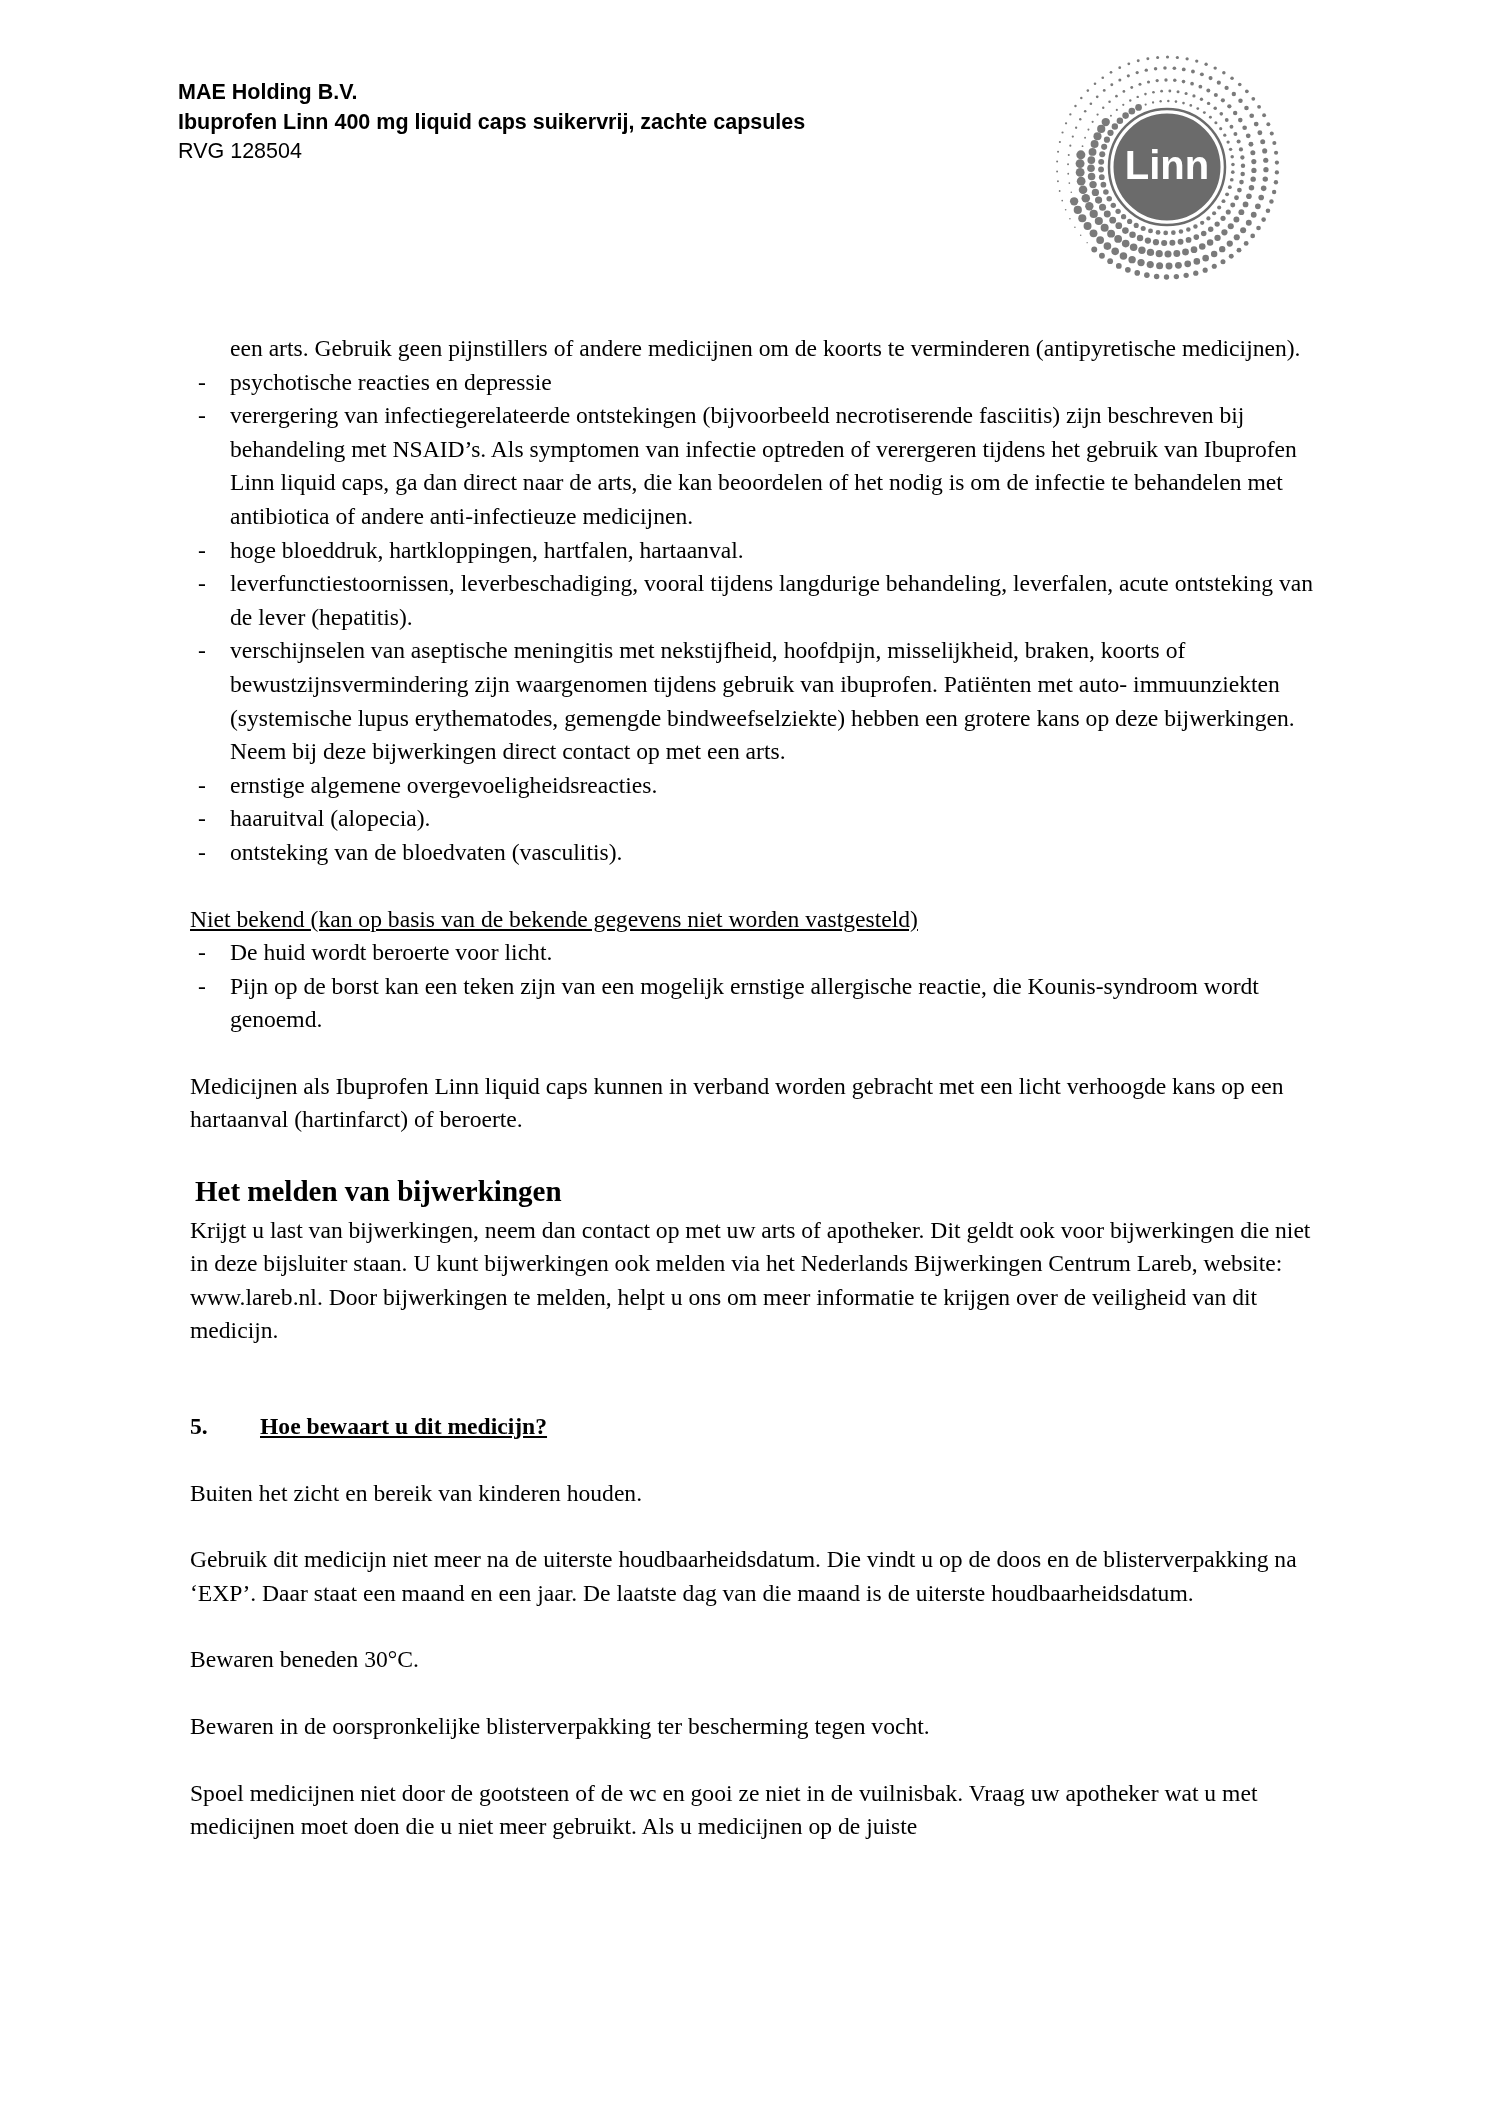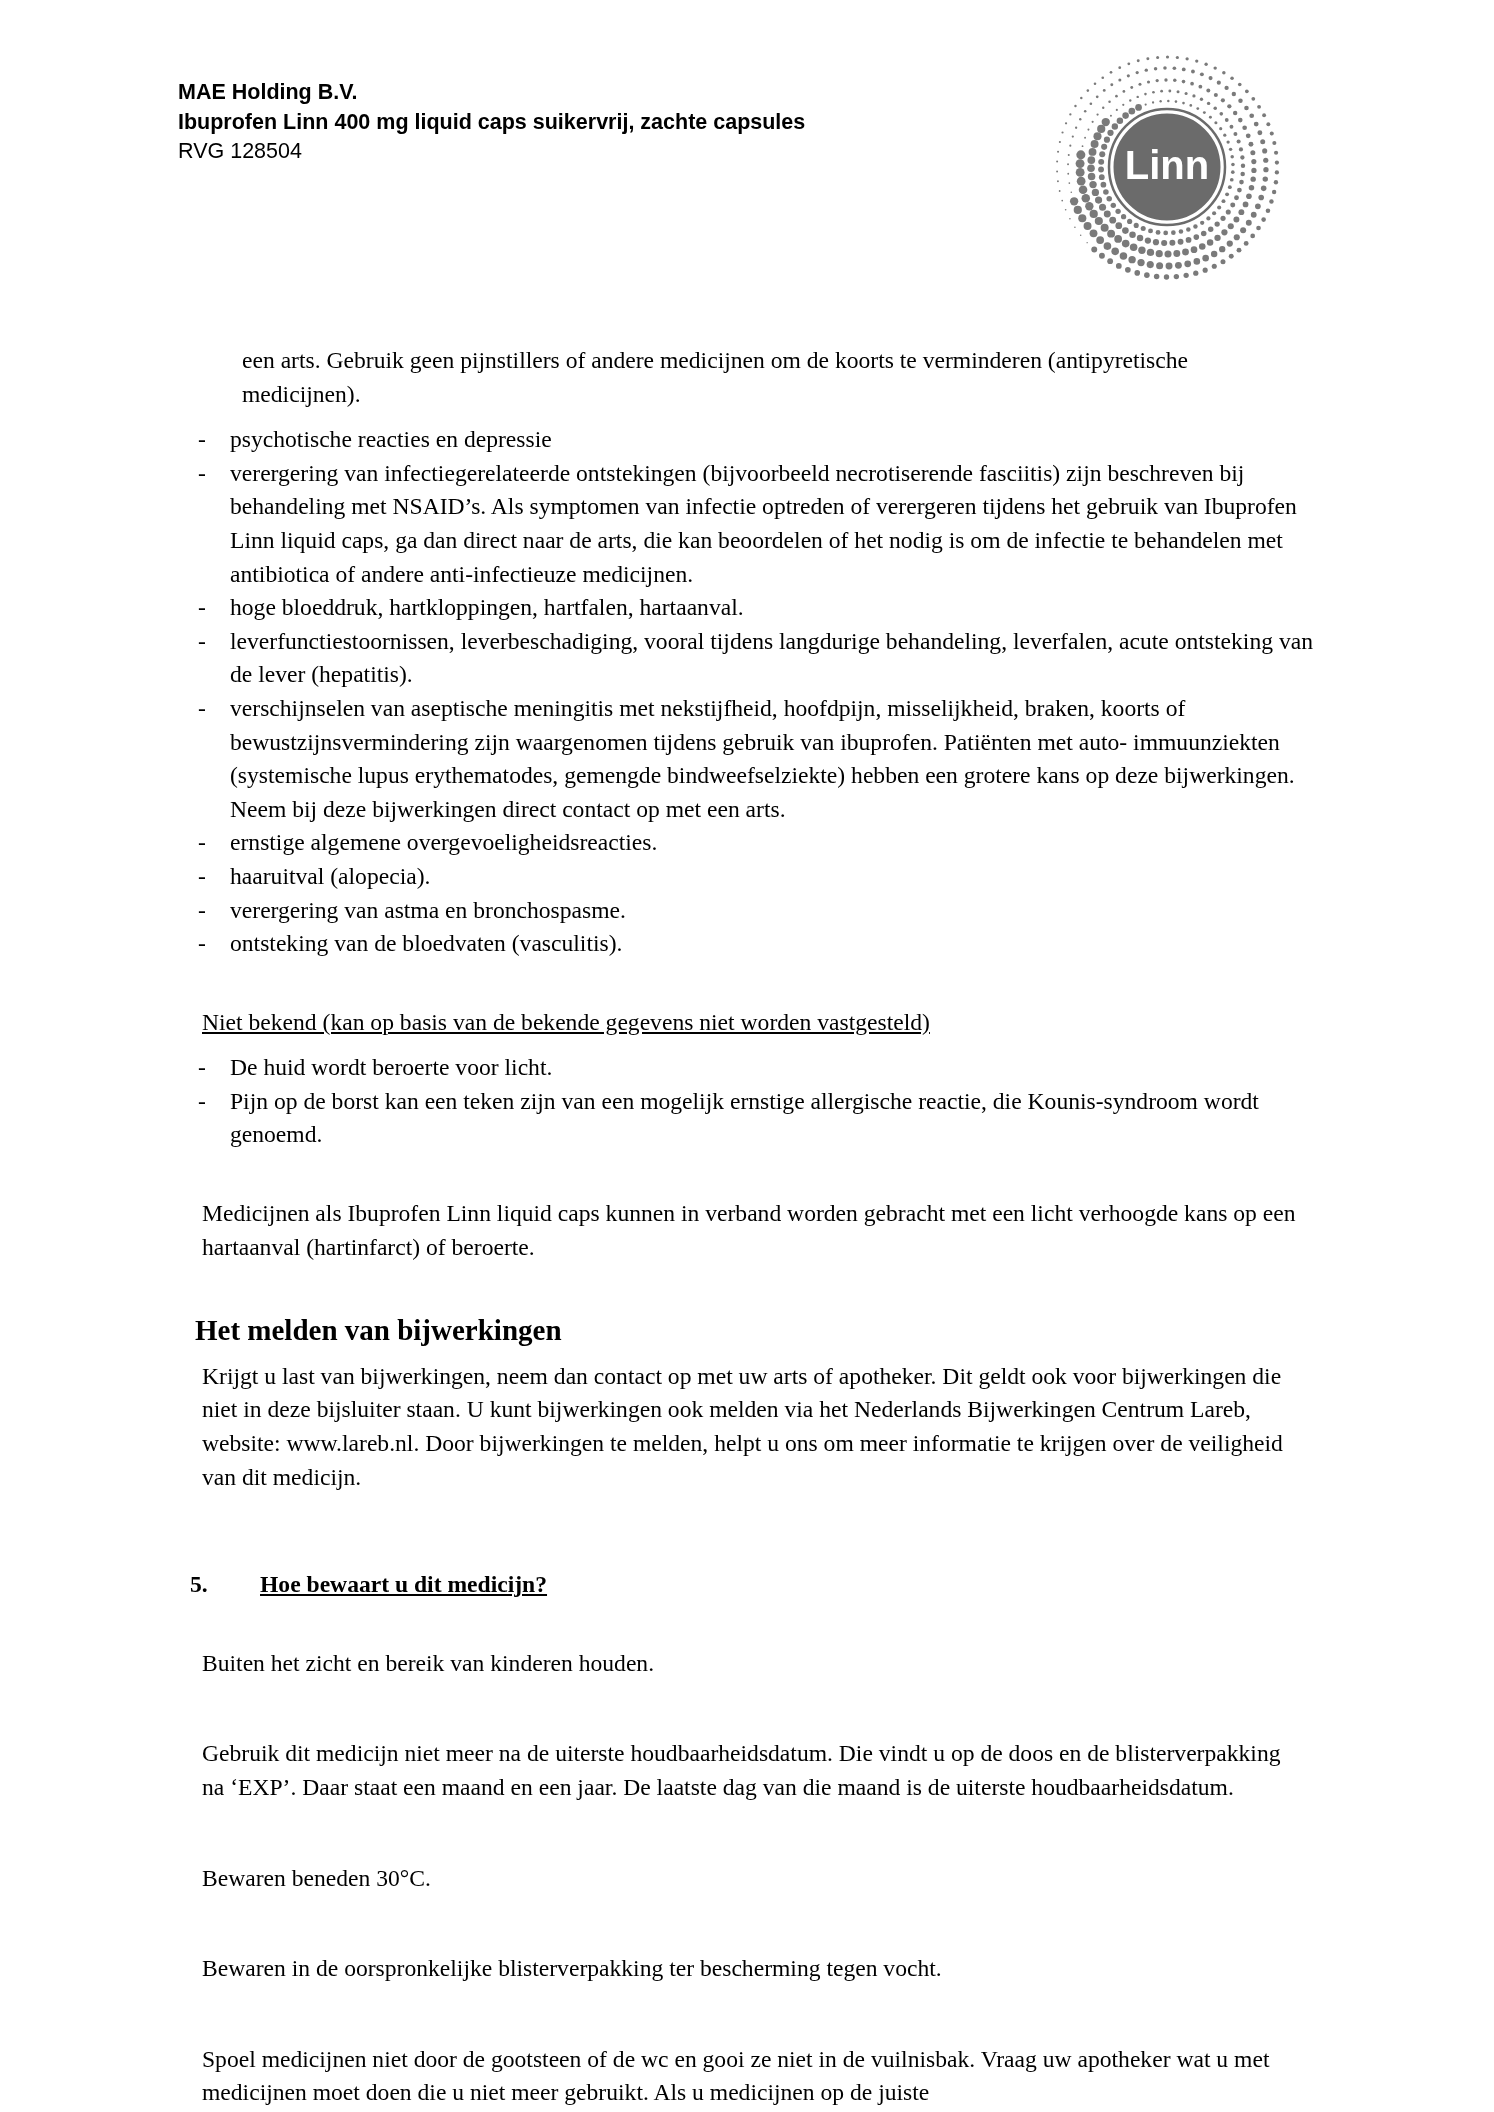--- a/index.html
+++ b/index.html
@@ -57,21 +57,21 @@
     width: 1124px;
   }
   .txt {
     font-family: "Liberation Serif", "DejaVu Serif", serif;
     font-size: 23.6px;
     line-height: 33.6px;
     text-align: left;
     color: #000;
   }
   p.para {
-    margin: 12px;
+    margin: 0;
     font-size: 23.6px;
     line-height: 33.6px;
   }
   .spacer-md { height: 33px; }
   .spacer-lg { height: 62px; }
 
   
   .cont-item {
     margin: 0;
     padding-left: 40px;
@@ -454,21 +454,20 @@
     <p class="para cont-item">een arts. Gebruik geen pijnstillers of andere medicijnen om de koorts te verminderen (antipyretische medicijnen).</p>
 
     <ul class="dashlist">
       <li>psychotische reacties en depressie</li>
       <li>verergering van infectiegerelateerde ontstekingen (bijvoorbeeld necrotiserende fasciitis) zijn beschreven bij behandeling met NSAID’s. Als symptomen van infectie optreden of verergeren tijdens het gebruik van Ibuprofen Linn liquid caps, ga dan direct naar de arts, die kan beoordelen of het nodig is om de infectie te behandelen met antibiotica of andere anti-infectieuze medicijnen.</li>
       <li>hoge bloeddruk, hartkloppingen, hartfalen, hartaanval.</li>
       <li>leverfunctiestoornissen, leverbeschadiging, vooral tijdens langdurige behandeling, leverfalen, acute ontsteking van de lever (hepatitis).</li>
       <li>verschijnselen van aseptische meningitis met nekstijfheid, hoofdpijn, misselijkheid, braken, koorts of bewustzijnsvermindering zijn waargenomen tijdens gebruik van ibuprofen. Patiënten met auto- immuunziekten (systemische lupus erythematodes, gemengde bindweefselziekte) hebben een grotere kans op deze bijwerkingen. Neem bij deze bijwerkingen direct contact op met een arts.</li>
       <li>ernstige algemene overgevoeligheidsreacties.</li>
       <li>haaruitval (alopecia).</li>
-      <li>verergering van astma en bronchospasme.</li>
       <li>ontsteking van de bloedvaten (vasculitis).</li>
     </ul>
 
     <div class="spacer-md"></div>
 
     <p class="para u-head">Niet bekend (kan op basis van de bekende gegevens niet worden vastgesteld)</p>
 
     <ul class="dashlist">
       <li>De huid wordt beroerte voor licht.</li>
       <li>Pijn op de borst kan een teken zijn van een mogelijk ernstige allergische reactie, die Kounis-syndroom wordt genoemd.</li>

